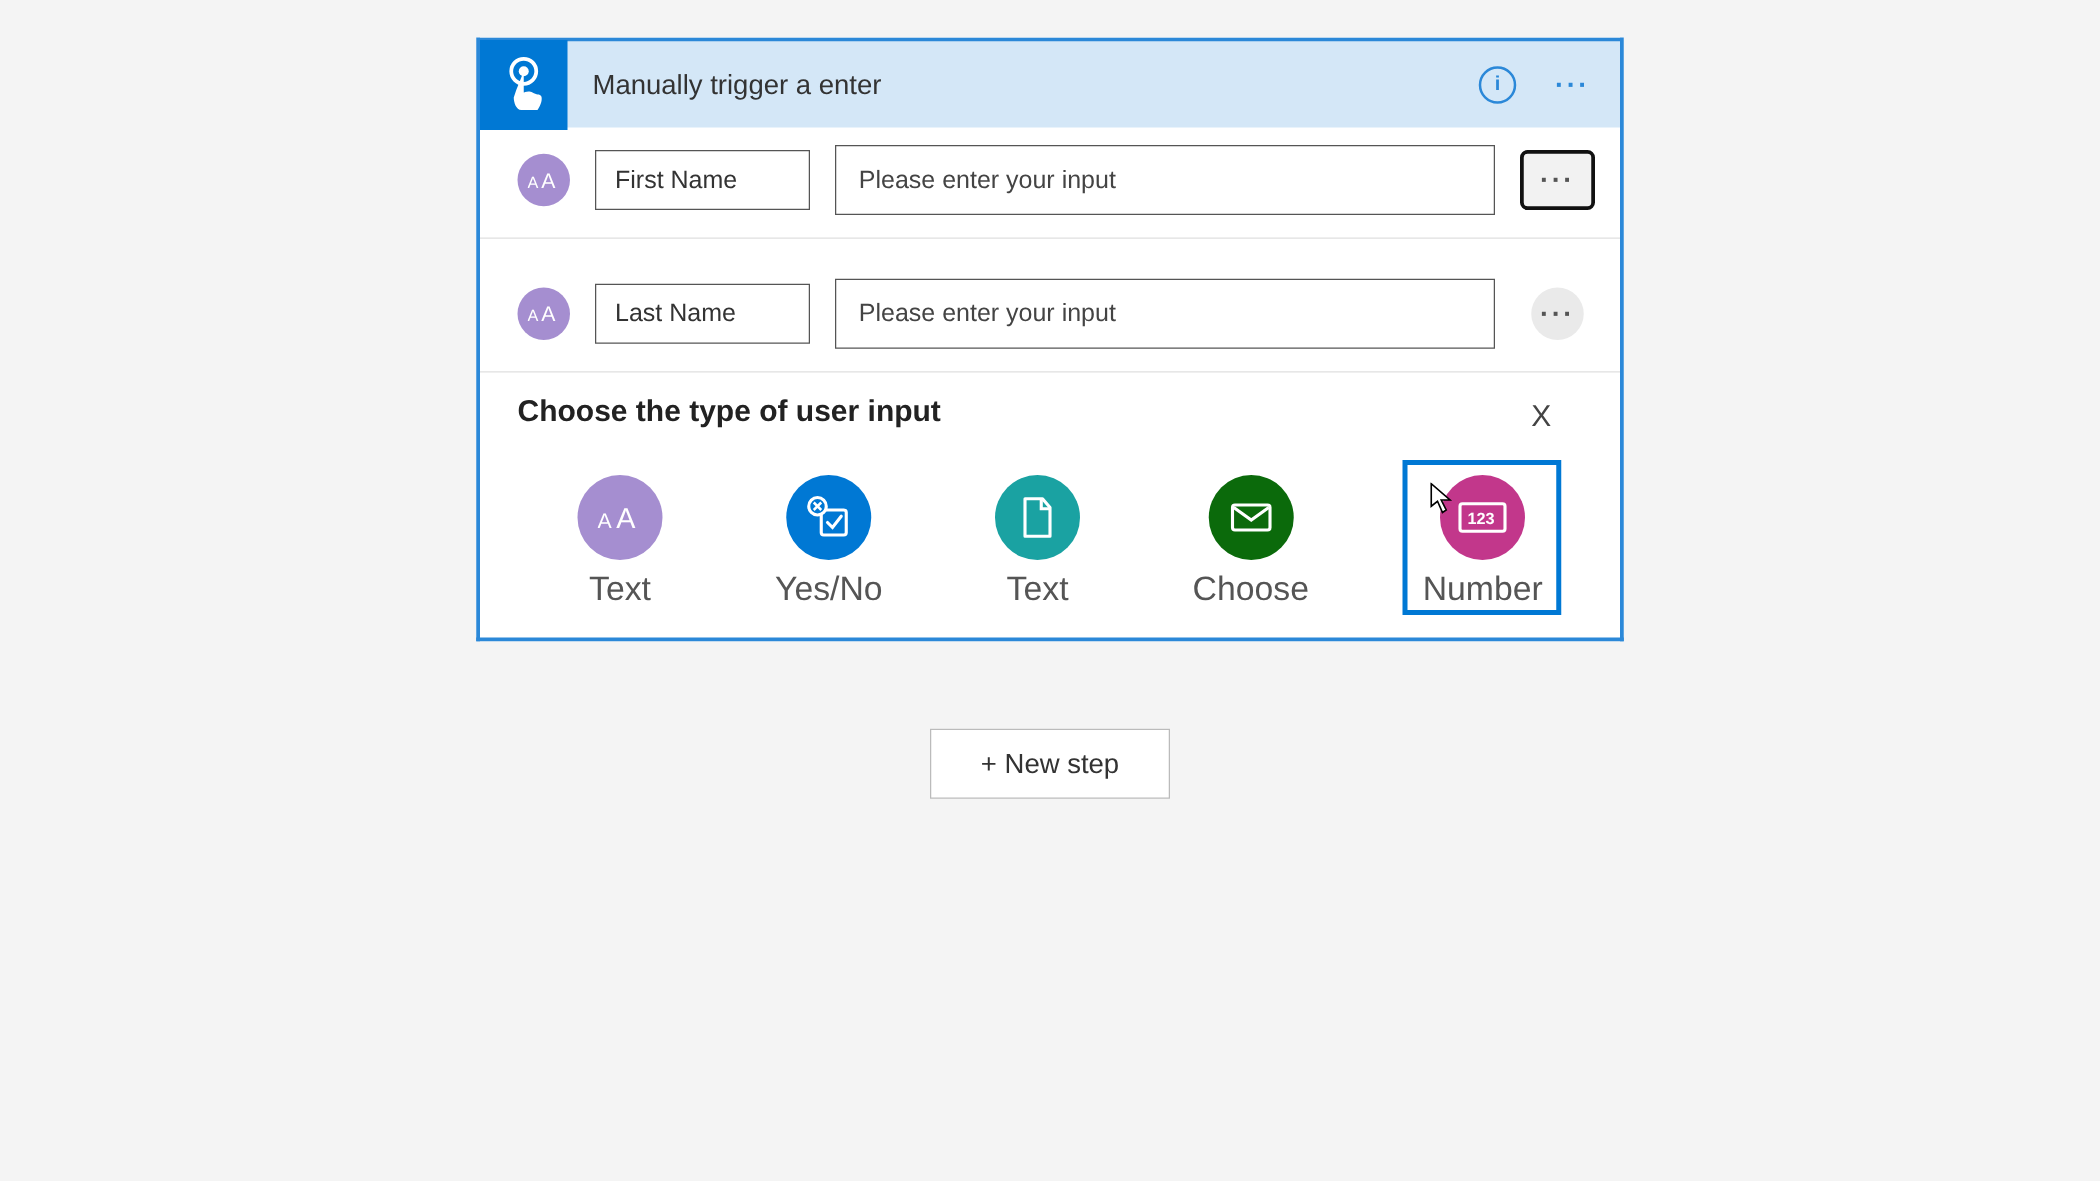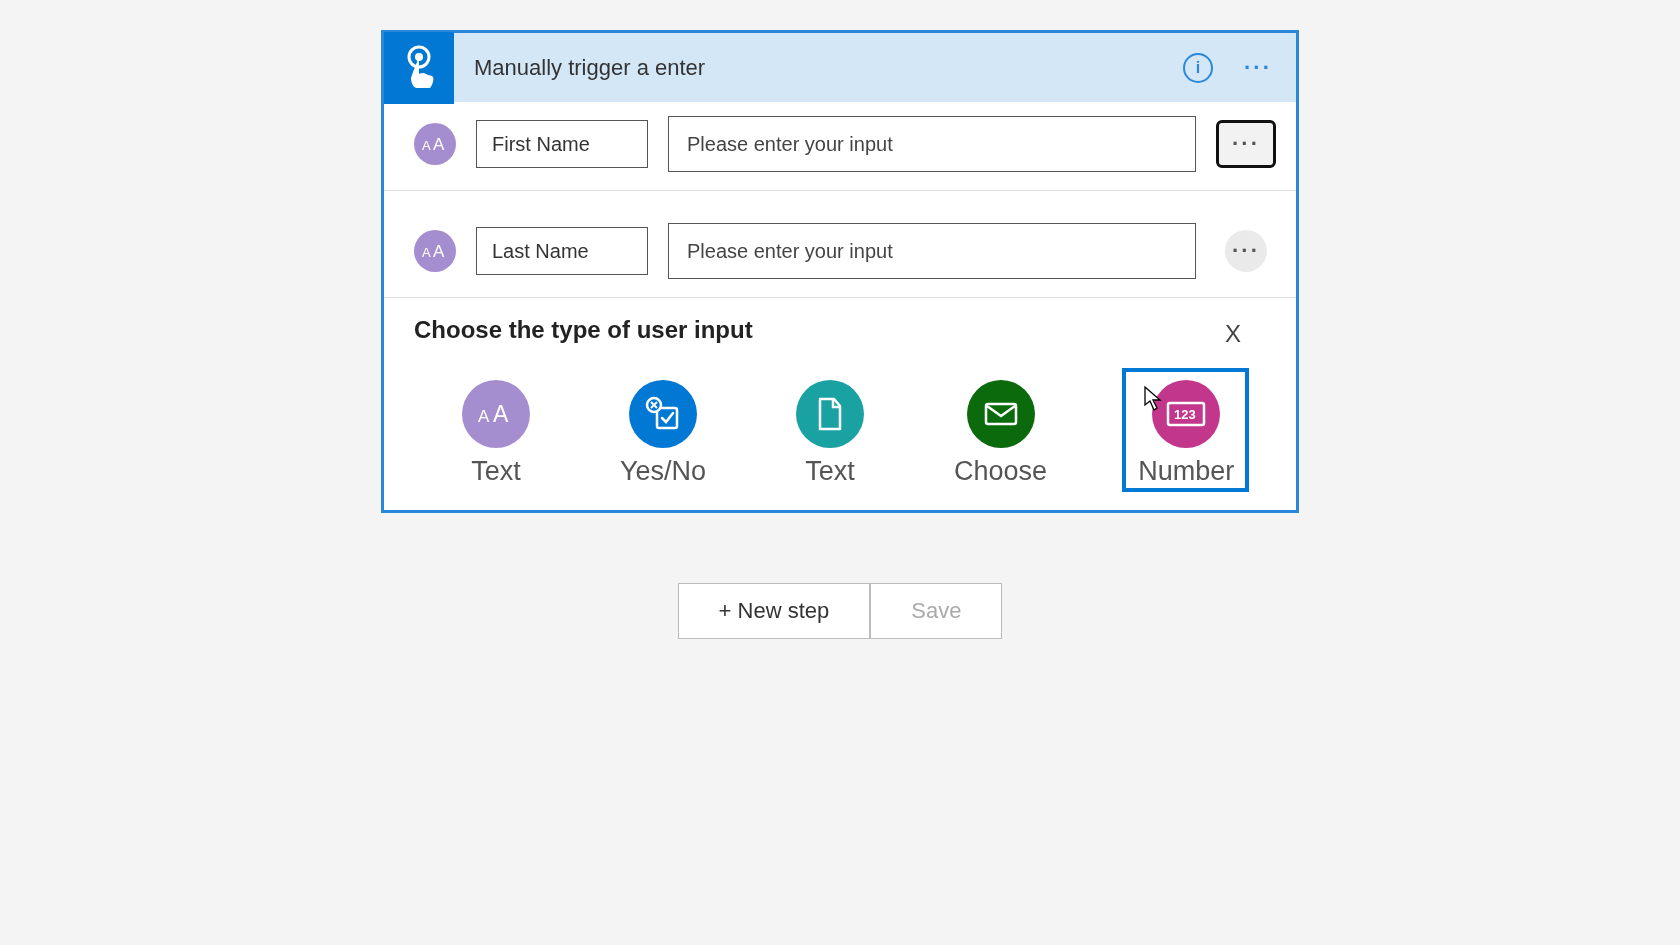--- a/index.html
+++ b/index.html
@@ -332,16 +332,15 @@
           </div>
 
         </div>
       </div>
 
     </div>
   </div>
 
   <div class="action-bar">
     <button class="action-btn">+ New step</button>
-    <button class="action-btn disabled">Save</button>
   </div>
 
 </div>
 
 </body></html>

